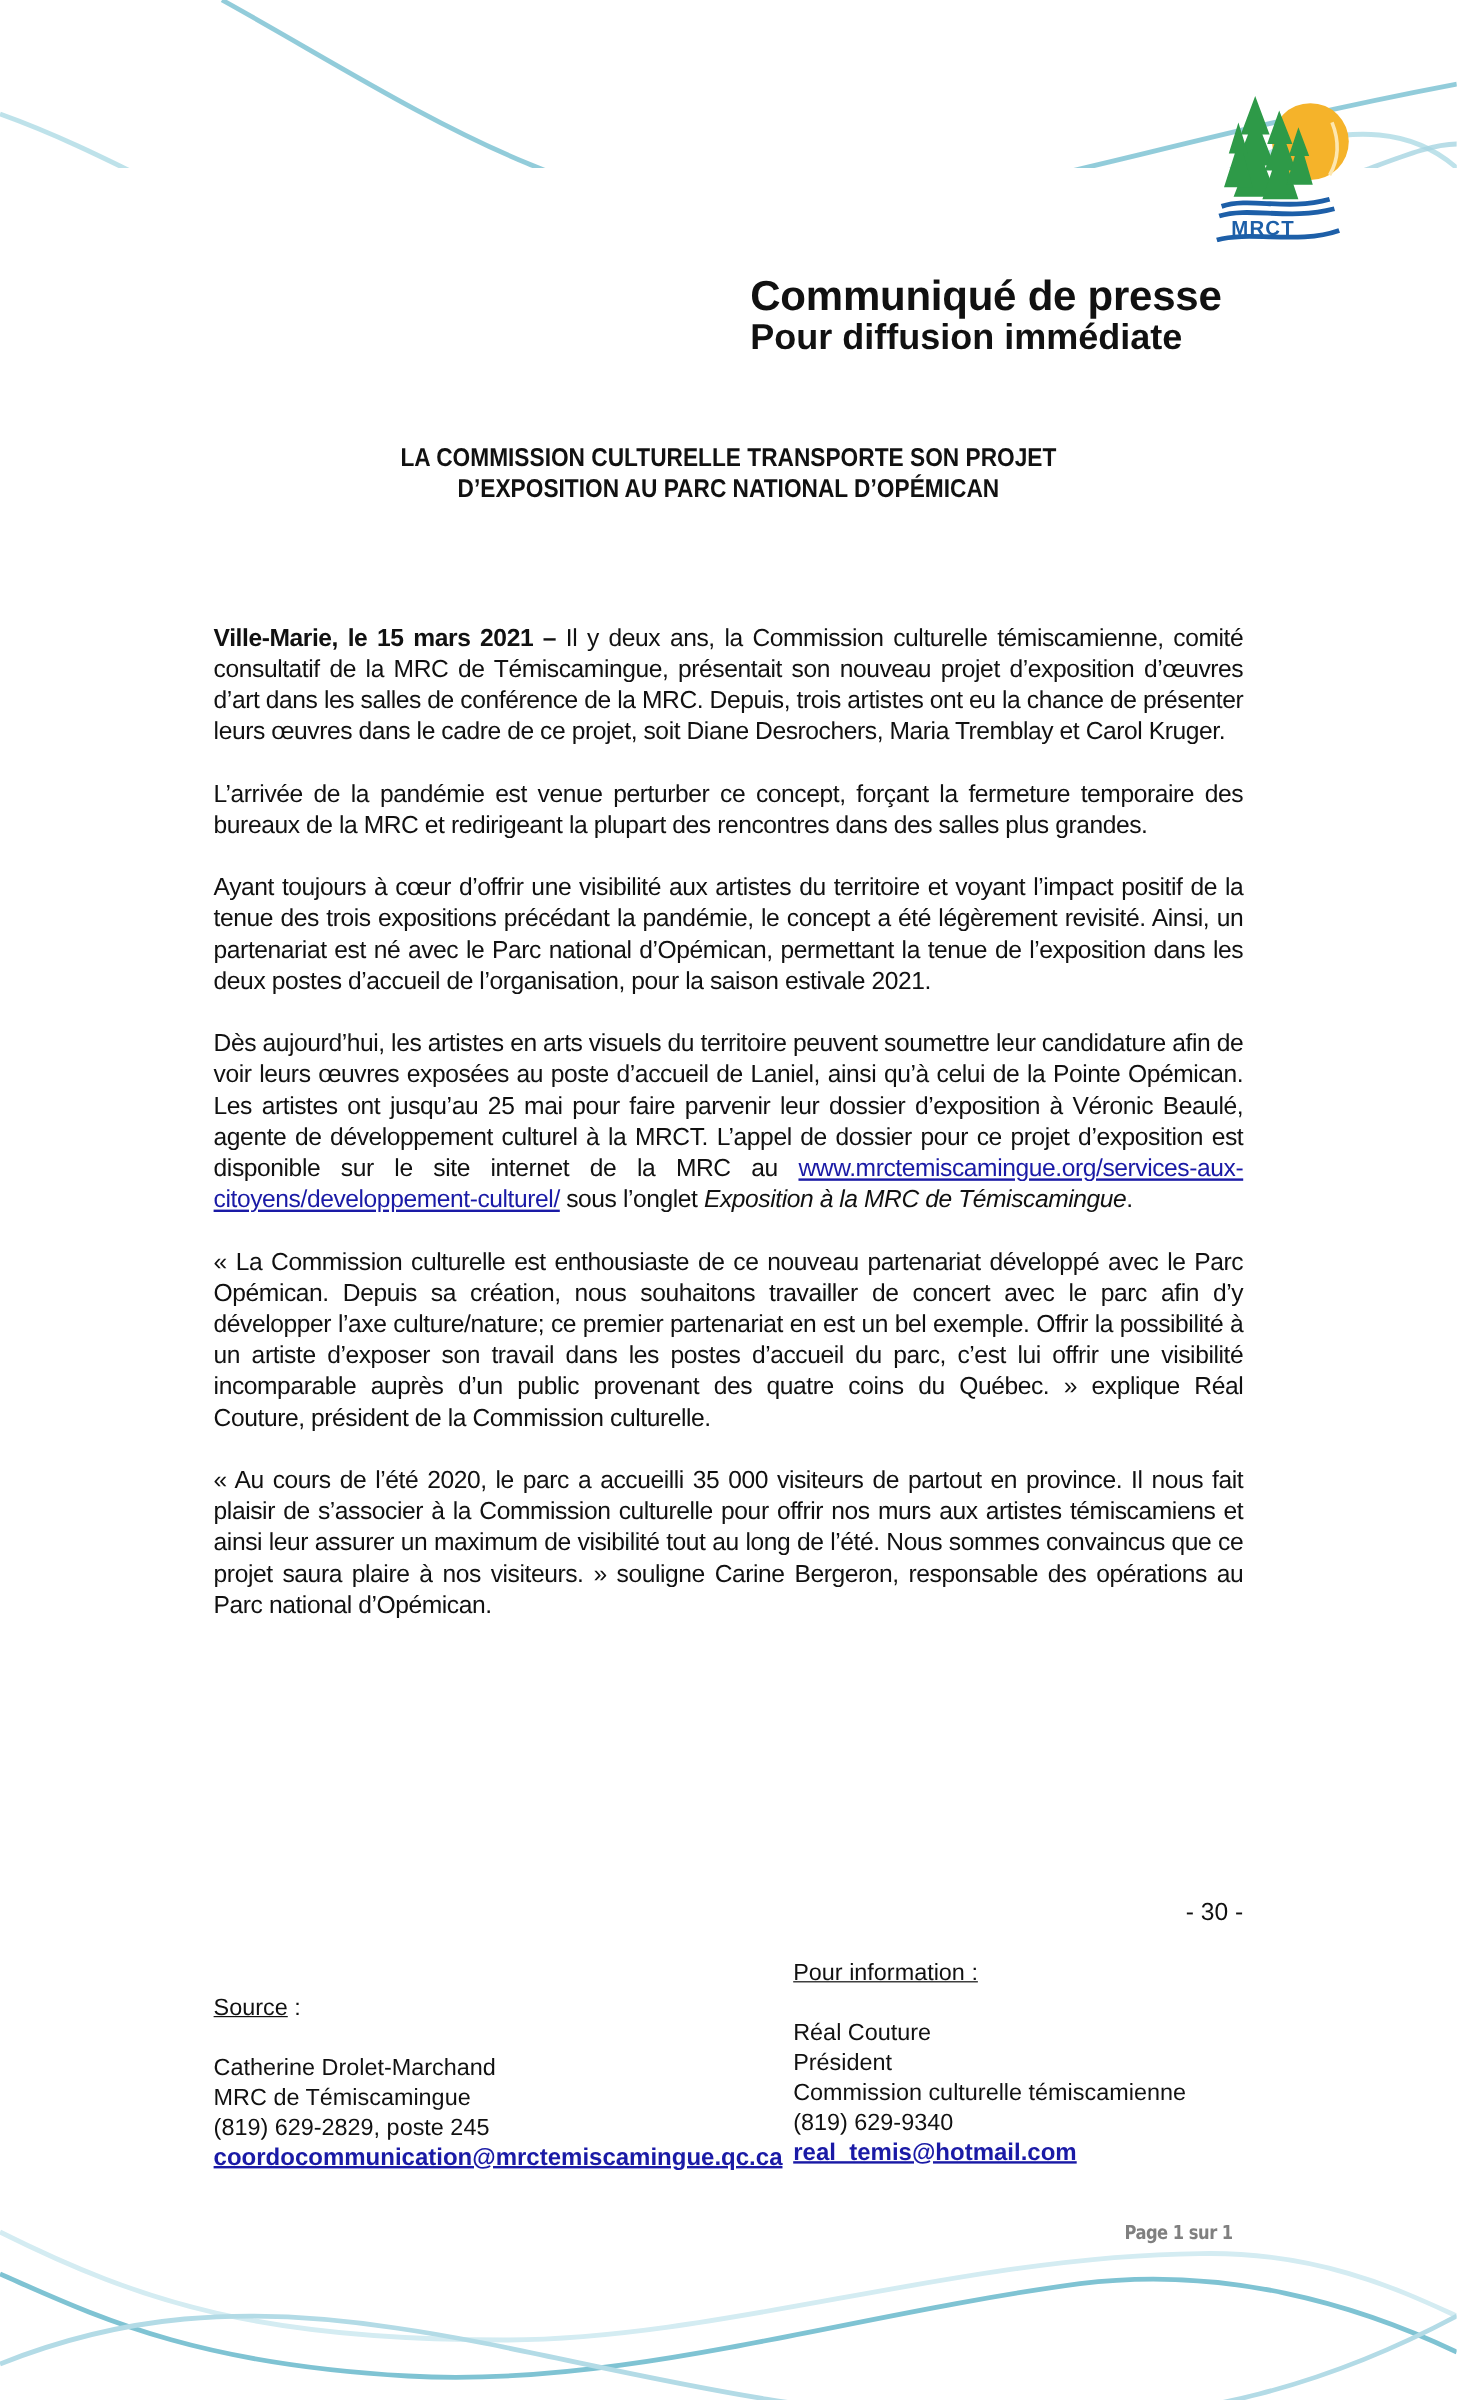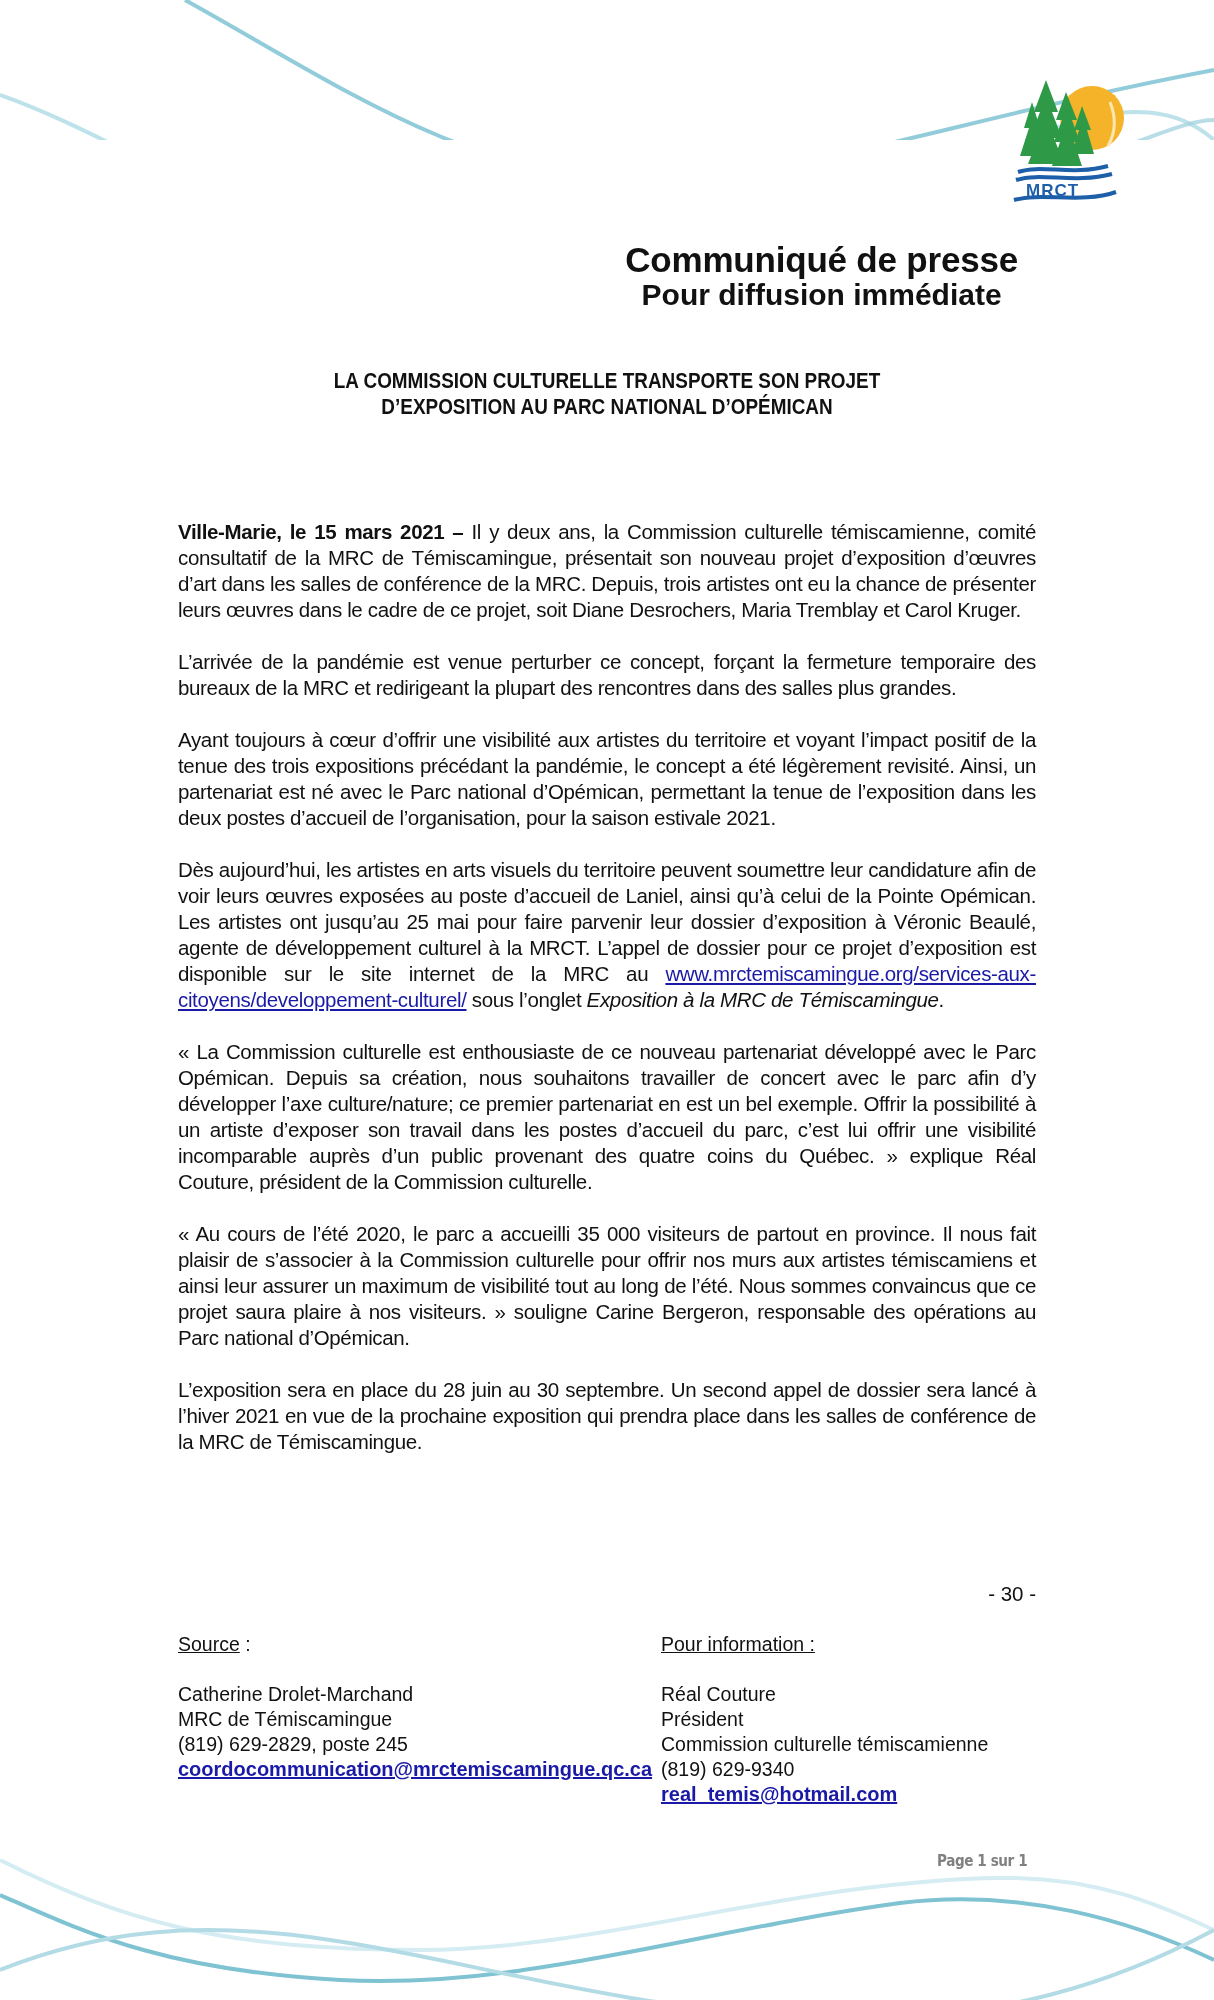--- a/index.html
+++ b/index.html
@@ -2,36 +2,36 @@
 <html><head>
   <meta charset="utf-8">
   <style>
     html, body { margin: 0; padding: 0; background: #ffffff; }
     body { width: 1214px; height: 2000px; position: relative; overflow: hidden;
            font-family: "Liberation Sans", sans-serif; color: #111; }
     .waves { position: absolute; left: 0; width: 1214px; pointer-events: none; }
     .waves.top { top: 0; height: 140px; }
     .waves.bottom { top: 1840px; height: 160px; }
     .logo { position: absolute; left: 1012px; top: 72px; width: 118px; height: 130px; }
-    .header-block { position: absolute; right: 196px; top: 240px; text-align: center; }
+    .header-block { position: absolute; right: 196px; top: 227px; text-align: left; }
     .doc-type { font-size: 35px; font-weight: bold; line-height: 40px; letter-spacing: -0.2px; }
     .doc-sub { font-size: 30px; font-weight: bold; line-height: 30px; }
     .headline { position: absolute; left: 178px; width: 858px; top: 368px; text-align: center;
                 font-size: 21.5px; font-weight: bold; line-height: 26px; transform: scaleX(0.88);
                 transform-origin: center; }
     .body-text { position: absolute; left: 178px; width: 858px; top: 475px; margin-top: 44px; }
     .para { font-size: 20.5px; line-height: 26px; text-align: justify; margin: 0 0 26px 0;
             letter-spacing: -0.35px; }
     .para b { font-weight: bold; }
     .para a, .contact a { color: #1a1aa6; text-decoration: underline; }
     .para i { font-style: italic; }
     .end-mark { position: absolute; left: 178px; width: 858px; top: 1581px; text-align: right;
                 font-size: 20.5px; line-height: 26px; }
     .contact { position: absolute; top: 1632px; font-size: 19.5px; line-height: 25px; }
-    .contact.left { left: 178px; }
+    .contact.left { left: 178px; margin-top: 29px; }
     .contact.right { left: 624px; margin-left: 37px; }
     .contact .label { text-decoration: underline; display: inline-block; margin-bottom: 25px; }
     .contact .line { display: block; white-space: nowrap; }
     .contact a { font-size: 20px; font-weight: bold; }
     .page-num { position: absolute; left: 937px; top: 1851px; font-size: 16px; font-weight: bold;
                 color: #808080; font-family: "DejaVu Sans", sans-serif; letter-spacing: -0.5px;
                 transform: scaleX(0.85); transform-origin: left; }
   </style>
 </head>
 <body>
@@ -69,21 +69,20 @@
   <div>D’EXPOSITION AU PARC NATIONAL D’OPÉMICAN</div>
 </div>
 
 <div class="body-text">
   <p class="para"><b>Ville-Marie, le 15 mars 2021 –</b><span> Il y deux ans, la Commission culturelle témiscamienne, comité consultatif de la MRC de Témiscamingue, présentait son nouveau projet d’exposition d’œuvres d’art dans les salles de conférence de la MRC. Depuis, trois artistes ont eu la chance de présenter leurs œuvres dans le cadre de ce projet, soit Diane Desrochers, Maria Tremblay et Carol Kruger.</span></p>
   <p class="para">L’arrivée de la pandémie est venue perturber ce concept, forçant la fermeture temporaire des bureaux de la MRC et redirigeant la plupart des rencontres dans des salles plus grandes.</p>
   <p class="para">Ayant toujours à cœur d’offrir une visibilité aux artistes du territoire et voyant l’impact positif de la tenue des trois expositions précédant la pandémie, le concept a été légèrement revisité. Ainsi, un partenariat est né avec le Parc national d’Opémican, permettant la tenue de l’exposition dans les deux postes d’accueil de l’organisation, pour la saison estivale 2021.</p>
   <p class="para"><span>Dès aujourd’hui, les artistes en arts visuels du territoire peuvent soumettre leur candidature afin de voir leurs œuvres exposées au poste d’accueil de Laniel, ainsi qu’à celui de la Pointe Opémican. Les artistes ont jusqu’au 25 mai pour faire parvenir leur dossier d’exposition à Véronic Beaulé, agente de développement culturel à la MRCT. L’appel de dossier pour ce projet d’exposition est disponible sur le site internet de la MRC au </span><a>www.mrctemiscamingue.org/services-aux-citoyens/developpement-culturel/</a><span> sous l’onglet </span><i>Exposition à la MRC de Témiscamingue</i><span>.</span></p>
   <p class="para">« La Commission culturelle est enthousiaste de ce nouveau partenariat développé avec le Parc Opémican. Depuis sa création, nous souhaitons travailler de concert avec le parc afin d’y développer l’axe culture/nature; ce premier partenariat en est un bel exemple. Offrir la possibilité à un artiste d’exposer son travail dans les postes d’accueil du parc, c’est lui offrir une visibilité incomparable auprès d’un public provenant des quatre coins du Québec. » explique Réal Couture, président de la Commission culturelle.</p>
   <p class="para">« Au cours de l’été 2020, le parc a accueilli 35 000 visiteurs de partout en province. Il nous fait plaisir de s’associer à la Commission culturelle pour offrir nos murs aux artistes témiscamiens et ainsi leur assurer un maximum de visibilité tout au long de l’été. Nous sommes convaincus que ce projet saura plaire à nos visiteurs. » souligne Carine Bergeron, responsable des opérations au Parc national d’Opémican.</p>
-  <p class="para">L’exposition sera en place du 28 juin au 30 septembre. Un second appel de dossier sera lancé à l’hiver 2021 en vue de la prochaine exposition qui prendra place dans les salles de conférence de la MRC de Témiscamingue.</p>
 </div>
 
 <div class="end-mark">- 30 -</div>
 
 <div class="contact left">
   <span class="line"><span class="label">Source</span><span> :</span></span>
   <span class="line">Catherine Drolet-Marchand</span>
   <span class="line">MRC de Témiscamingue</span>
   <span class="line">(819) 629-2829, poste 245</span>
   <span class="line"><a>coordocommunication@mrctemiscamingue.qc.ca</a></span>

